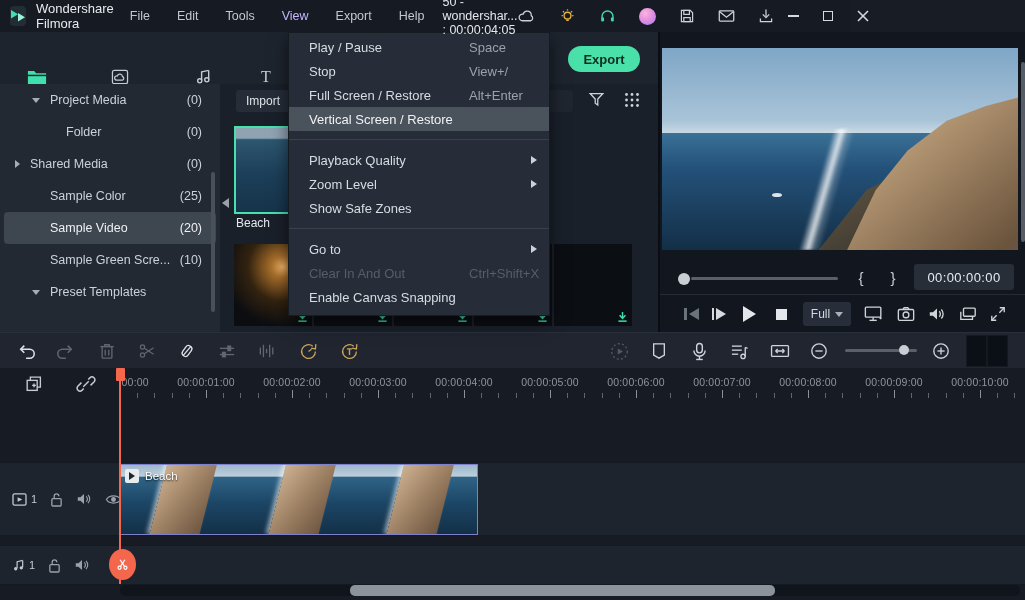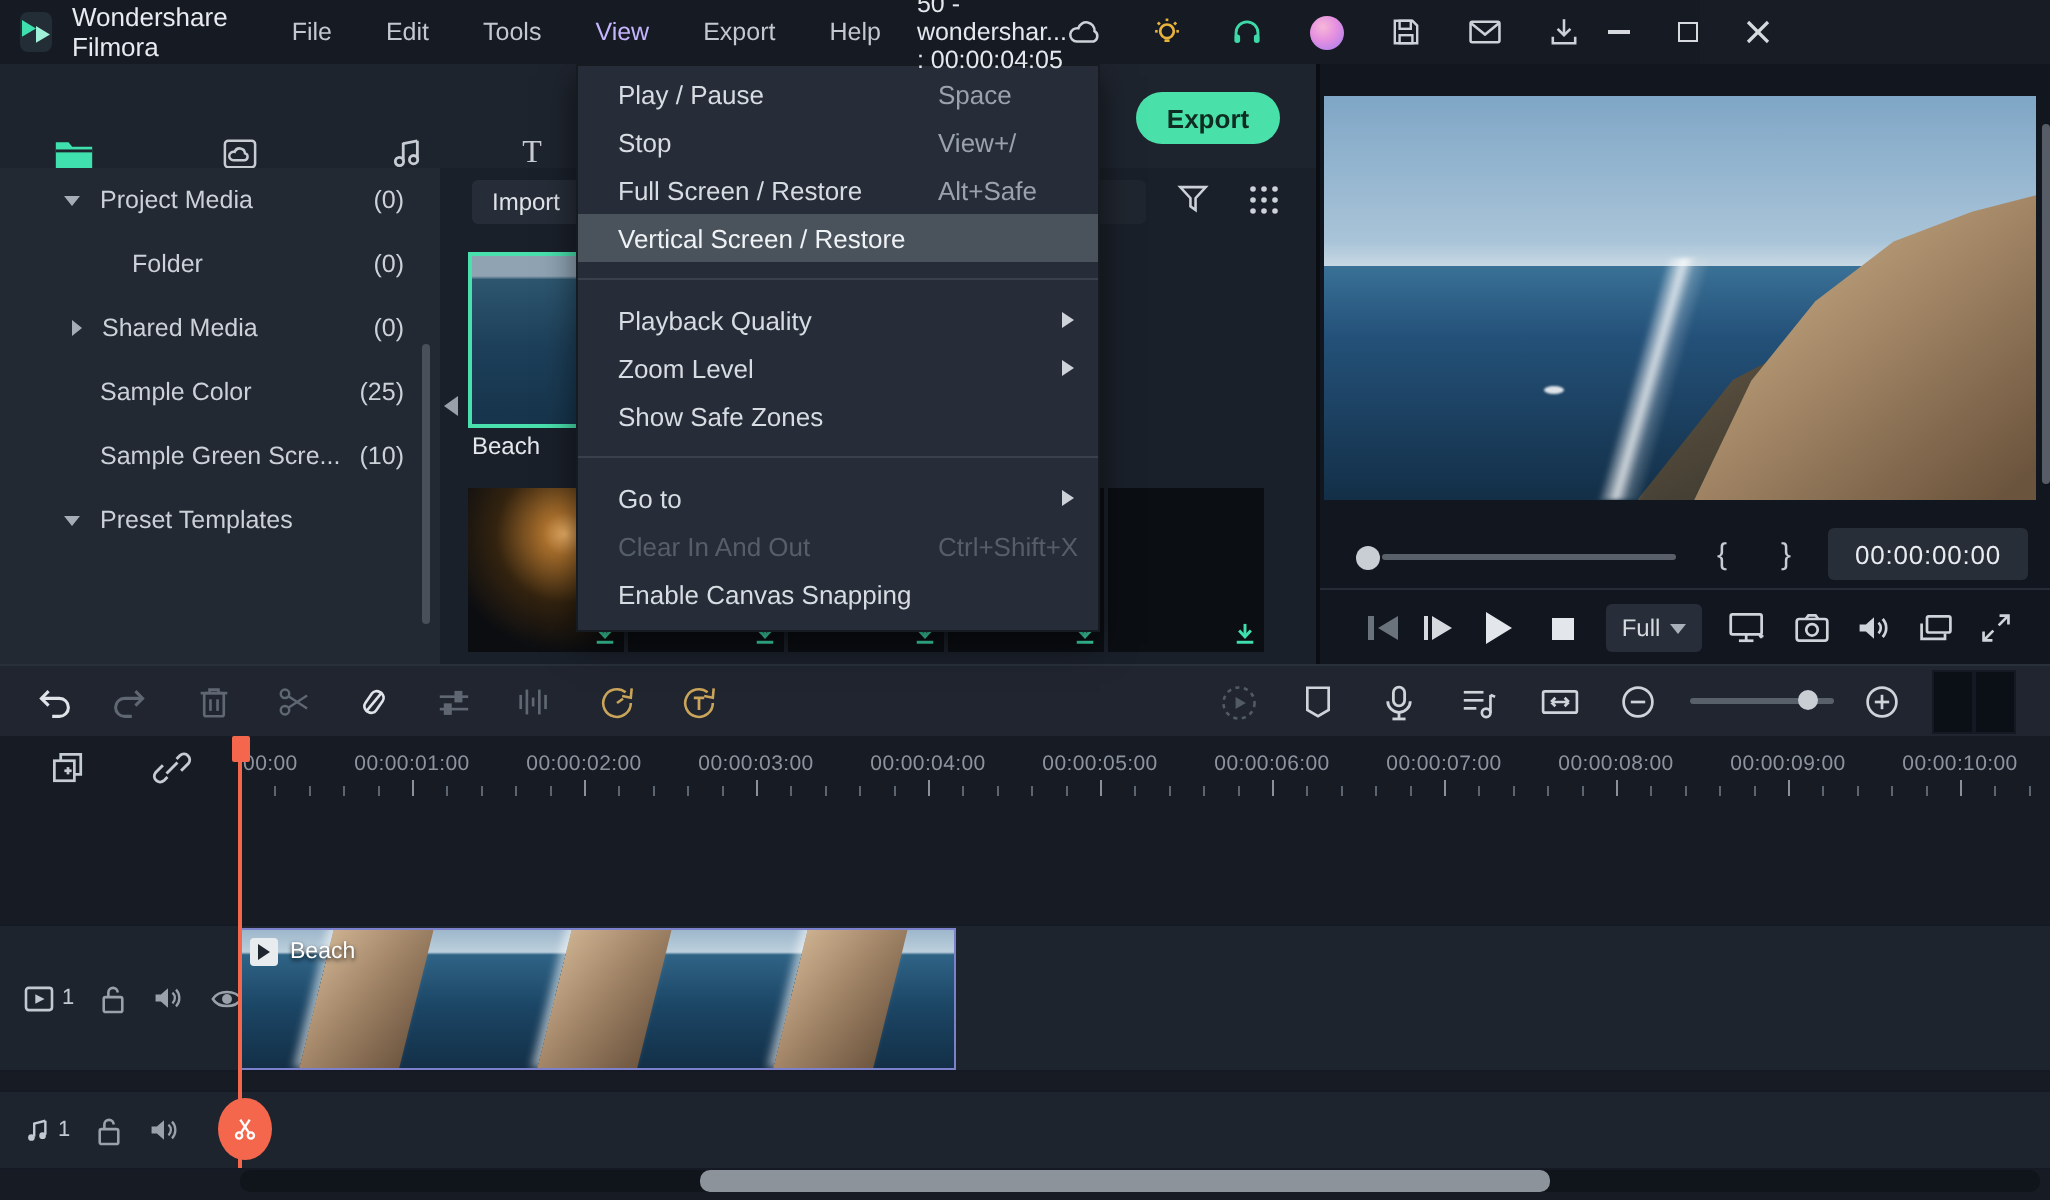--- a/index.html
+++ b/index.html
@@ -9,21 +9,21 @@
   .abs{position:absolute}
   svg{display:block}
   .ic{display:inline-flex;align-items:center;justify-content:center}
 
   
   .titlebar{position:absolute;left:0;top:0;width:850px;height:32px;background:#151a23;
     display:flex;align-items:center;z-index:50}
   .logo{width:22px;height:20px;margin-left:10px;border-radius:4px;background:#232d36;
     display:flex;align-items:center;justify-content:center}
   .appname{margin-left:10px;font-size:13px;color:#e8ebef}
-  .menubar{display:flex;gap:27px;margin-left:32px;color:#c2c8cf}
+  .menubar{display:flex;gap:27px;margin-left:16px;color:#c2c8cf}
   .menubar .mi{cursor:default}
   .menubar .mi.active{color:#c4b5fd}
   .projtitle{margin-left:18px;color:#e4e7ec;font-size:12.5px}
   .tb-icons{display:flex;align-items:center;gap:23px;margin-left:auto;margin-right:14px}
   .winctl{display:flex;align-items:center;gap:24px;margin-right:16px}
   .avatar{width:17px;height:17px;border-radius:50%;
     background:radial-gradient(circle at 38% 32%,#f7b8d8 0%,#e48fe0 45%,#9f7cf0 100%)}
   .win-min{width:11px;height:2px;background:#d6dade}
   .win-max{width:10px;height:10px;border:1.5px solid #d6dade}
 
@@ -276,28 +276,32 @@
   <div class="sidebar">
     <div class="side-row" style="padding-left:32px">
       <span class="tri tri-d" style="margin-right:10px"></span>
       <span class="lab">Project Media</span>
       <span class="cnt">(0)</span>
     </div>
     <div class="side-row" style="padding-left:66px">
       <span class="lab">Folder</span>
       <span class="cnt">(0)</span>
     </div>
-    <div class="side-row" style="padding-left:36px">
+    <div class="side-row" style="padding-left:15px">
       <span class="tri tri-r" style="margin-right:10px"></span>
       <span class="lab">Shared Media</span>
       <span class="cnt">(0)</span>
     </div>
     <div class="side-row" style="padding-left:50px">
       <span class="lab">Sample Color</span>
       <span class="cnt">(25)</span>
+    </div>
+    <div class="side-row sel" style="padding-left:46px">
+      <span class="lab">Sample Video</span>
+      <span class="cnt">(20)</span>
     </div>
     <div class="side-row" style="padding-left:50px">
       <span class="lab">Sample Green Scre...</span>
       <span class="cnt">(10)</span>
     </div>
     <div class="side-row" style="padding-left:32px">
       <span class="tri tri-d" style="margin-right:10px"></span>
       <span class="lab">Preset Templates</span>
     </div>
 
@@ -713,21 +717,21 @@
     <div class="vrow">
       <span>Play / Pause</span>
       <span class="sc">Space</span>
     </div>
     <div class="vrow">
       <span>Stop</span>
       <span class="sc">View+/</span>
     </div>
     <div class="vrow">
       <span>Full Screen / Restore</span>
-      <span class="sc">Alt+Safe</span>
+      <span class="sc">Alt+Enter</span>
     </div>
     <div class="vrow hl">
       <span>Vertical Screen / Restore</span>
     </div>
     <div class="vsep"></div>
     <div class="vrow">
       <span>Playback Quality</span>
       <span class="sub"></span>
     </div>
     <div class="vrow">

